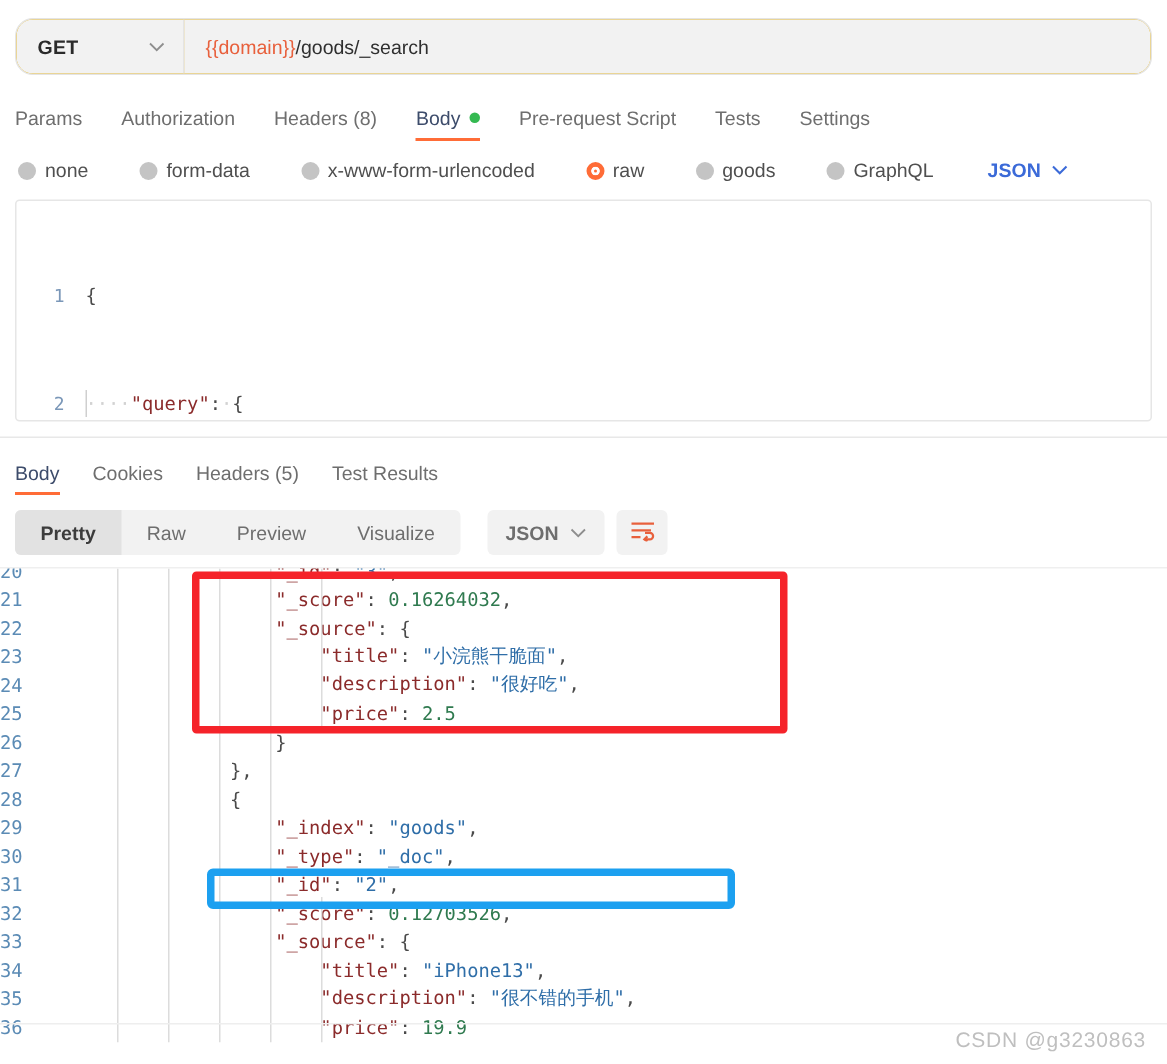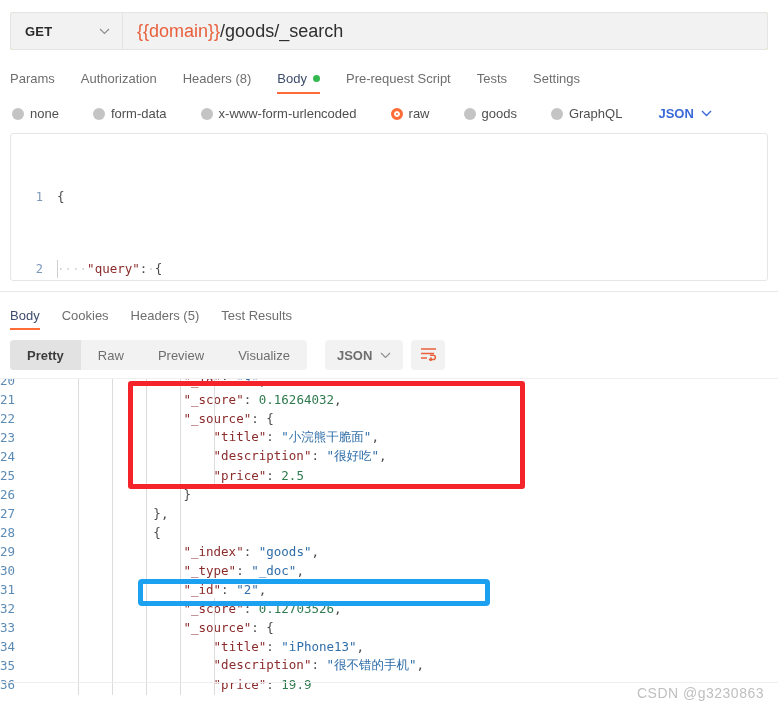--- a/index.html
+++ b/index.html
@@ -17,21 +17,21 @@
     position: relative;
   }
 
   
   .url-bar {
     display: flex;
     align-items: stretch;
     margin: 12px 10px 0 10px;
     height: 36px;
     border: 1px solid #e4e4e4;
-    border-radius: 2px;
+    border-radius: 12px;
     background: #eab308;
     overflow: hidden;
   }
   .method-select {
     width: 112px;
     display: flex;
     align-items: center;
     justify-content: space-between;
     padding: 0 12px 0 14px;
     background: #f2f2f2;
@@ -48,21 +48,21 @@
   .chev {
     display: inline-block;
     color: #8e8e8e;
   }
   .chev svg { display:block; }
   .url-input {
     flex: 1;
     display: flex;
     align-items: center;
     padding-left: 14px;
-    font-size: 18px;
+    font-size: 13px;
     background: #f2f2f2;
     cursor: text;
     overflow: hidden;
     white-space: nowrap;
   }
   .var-token { color: #e8603c; }
   .url-rest { color: #2f2f2f; }
 
   
   .req-tabs {

